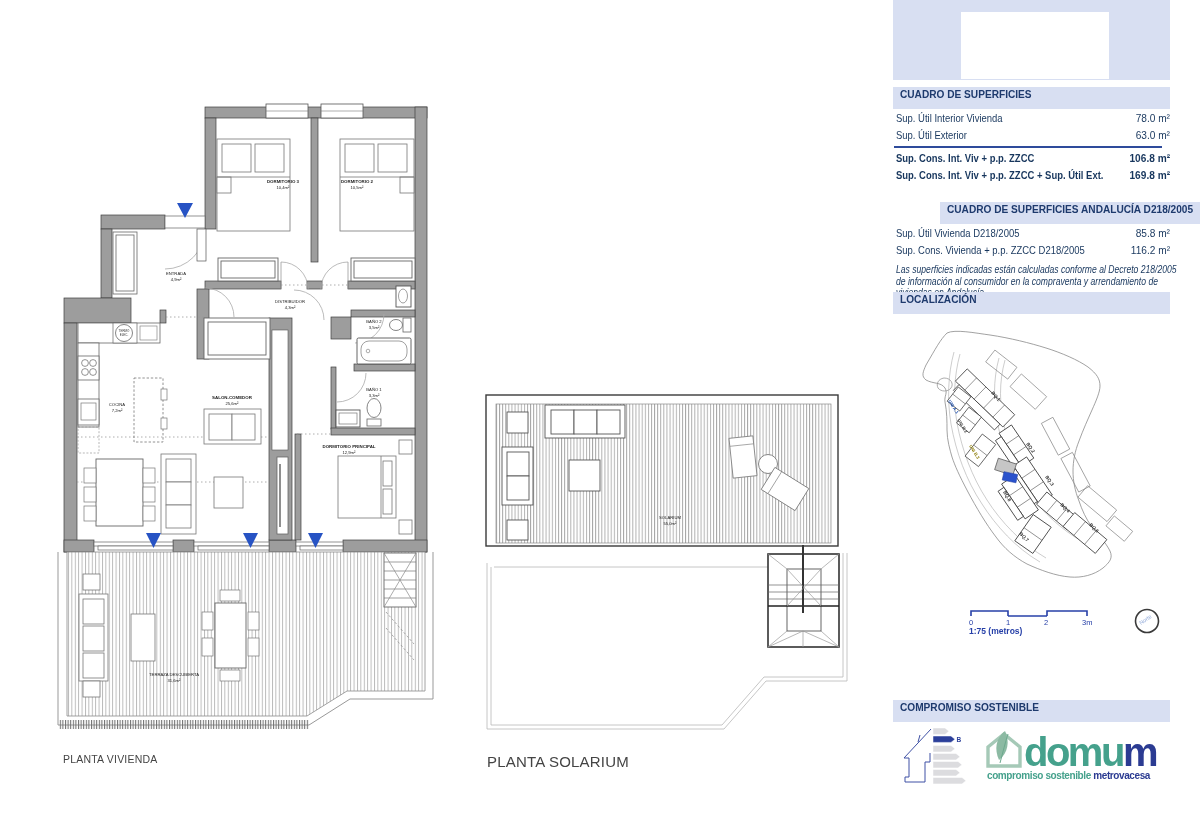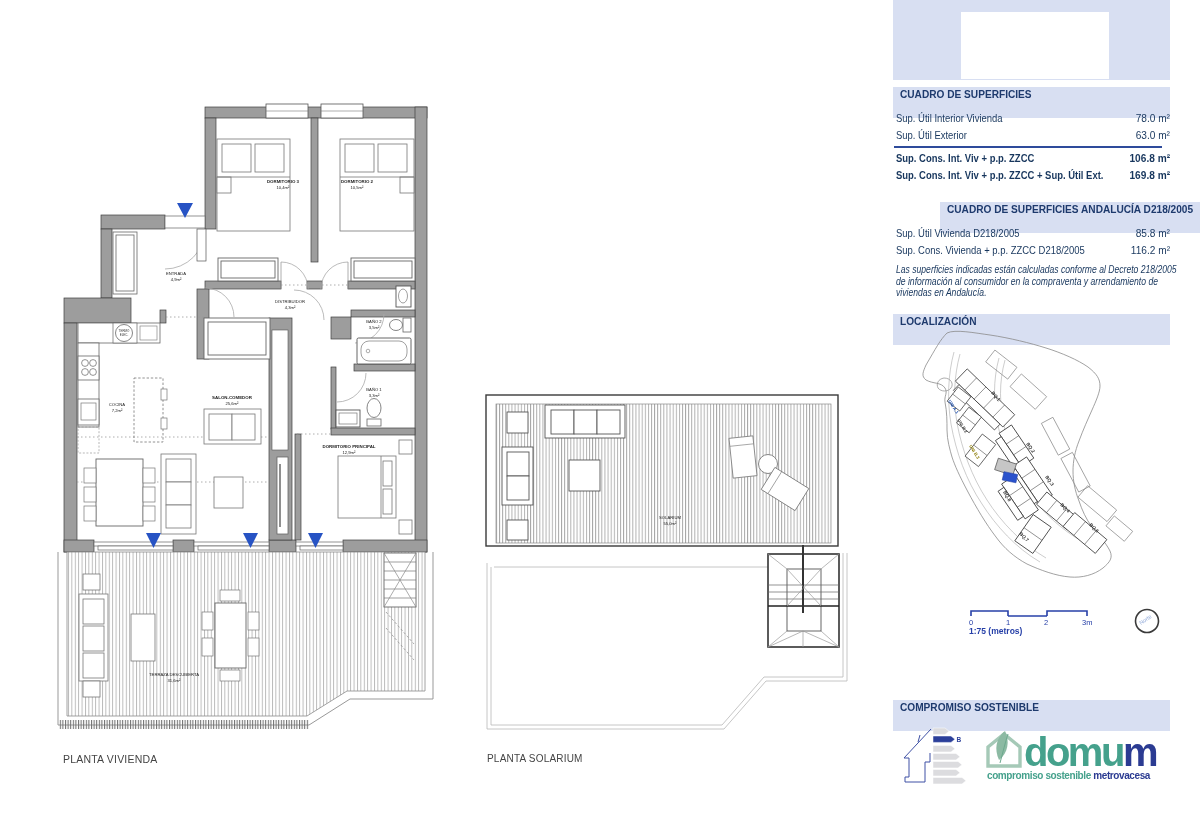--- a/index.html
+++ b/index.html
@@ -1,18 +1,18 @@
 <!DOCTYPE html>
 <html><head>
 <meta charset="utf-8">
 <style>
   html,body{margin:0;padding:0;}
   body{width:1200px;height:824px;position:relative;background:#ffffff;font-family:"Liberation Sans",sans-serif;overflow:hidden;}
   .abs{position:absolute;}
-  .bar{position:absolute;left:893px;width:277px;height:31px;background:#d8dff2;color:#1e3a6d;font-weight:bold;font-size:11.5px;line-height:15px;padding-left:7px;box-sizing:border-box;white-space:nowrap;}
+  .bar{position:absolute;left:893px;width:277px;height:22px;background:#d8dff2;color:#1e3a6d;font-weight:bold;font-size:11.5px;line-height:15px;padding-left:7px;box-sizing:border-box;white-space:nowrap;}
   .bar span{display:inline-block;transform:scaleX(0.88);transform-origin:left center;}
   .lrow{position:absolute;left:896px;font-size:11px;color:#17365d;white-space:nowrap;transform:scaleX(0.86);transform-origin:left center;}
   .lval{position:absolute;left:1080px;width:90px;font-size:11px;color:#17365d;text-align:right;transform:scaleX(0.92);transform-origin:right center;}
   .b{font-weight:bold;}
 </style>
 </head>
 <body>
 
 <div class="abs" style="left:893px;top:0;width:277px;height:80px;background:#d8dff2;"></div>
 
@@ -37,27 +37,27 @@
 <div class="bar" style="top:202px;margin-left:47px;"><span>CUADRO DE SUPERFICIES ANDALUCÍA D218/2005</span></div>
 
 <div class="lrow" style="top:227px;">Sup. Útil Vivienda D218/2005</div>
 <div class="lval" style="top:227px;">85.8 m²</div>
 
 <div class="lrow" style="top:244px;">Sup. Cons. Vivienda + p.p. ZZCC D218/2005</div>
 <div class="lval" style="top:244px;">116.2 m²</div>
 
 <div class="abs" style="left:896px;top:264px;width:310px;font-size:10px;font-style:italic;color:#17365d;line-height:11.5px;white-space:nowrap;transform:scaleX(0.86);transform-origin:left top;">Las superficies indicadas están calculadas conforme al Decreto 218/2005<br>de información al consumidor en la compraventa y arrendamiento de<br>viviendas en Andalucía.</div>
 
-<div class="bar" style="top:314px;"><span>LOCALIZACIÓN</span></div>
+<div class="bar" style="top:292px;"><span>LOCALIZACIÓN</span></div>
 
 <div class="bar" style="top:700px;"><span>COMPROMISO SOSTENIBLE</span></div>
 
 <div class="abs" style="left:63px;top:753px;font-size:10.5px;color:#444;letter-spacing:0.2px;">PLANTA VIVIENDA</div>
 
-<div class="abs" style="left:487px;top:753px;font-size:10px;color:#444;letter-spacing:0.2px;">PLANTA SOLARIUM</div>
+<div class="abs" style="left:487px;top:753px;font-size:15px;color:#444;letter-spacing:0.2px;">PLANTA SOLARIUM</div>
 
 <svg class="abs" style="left:0;top:0;" width="1200" height="824" viewBox="0 0 1200 824">
 <defs>
 <pattern id="deck" width="3.4" height="8" patternUnits="userSpaceOnUse">
   <rect width="3.4" height="8" fill="#ffffff"></rect>
   <line x1="0.5" y1="0" x2="0.5" y2="8" stroke="#a3a3a3" stroke-width="0.8"></line>
 </pattern>
 <pattern id="deck2" width="3.1" height="8" patternUnits="userSpaceOnUse">
   <rect width="3.1" height="8" fill="#ffffff"></rect>
   <line x1="0.5" y1="0" x2="0.5" y2="8" stroke="#9a9a9a" stroke-width="0.8"></line>

